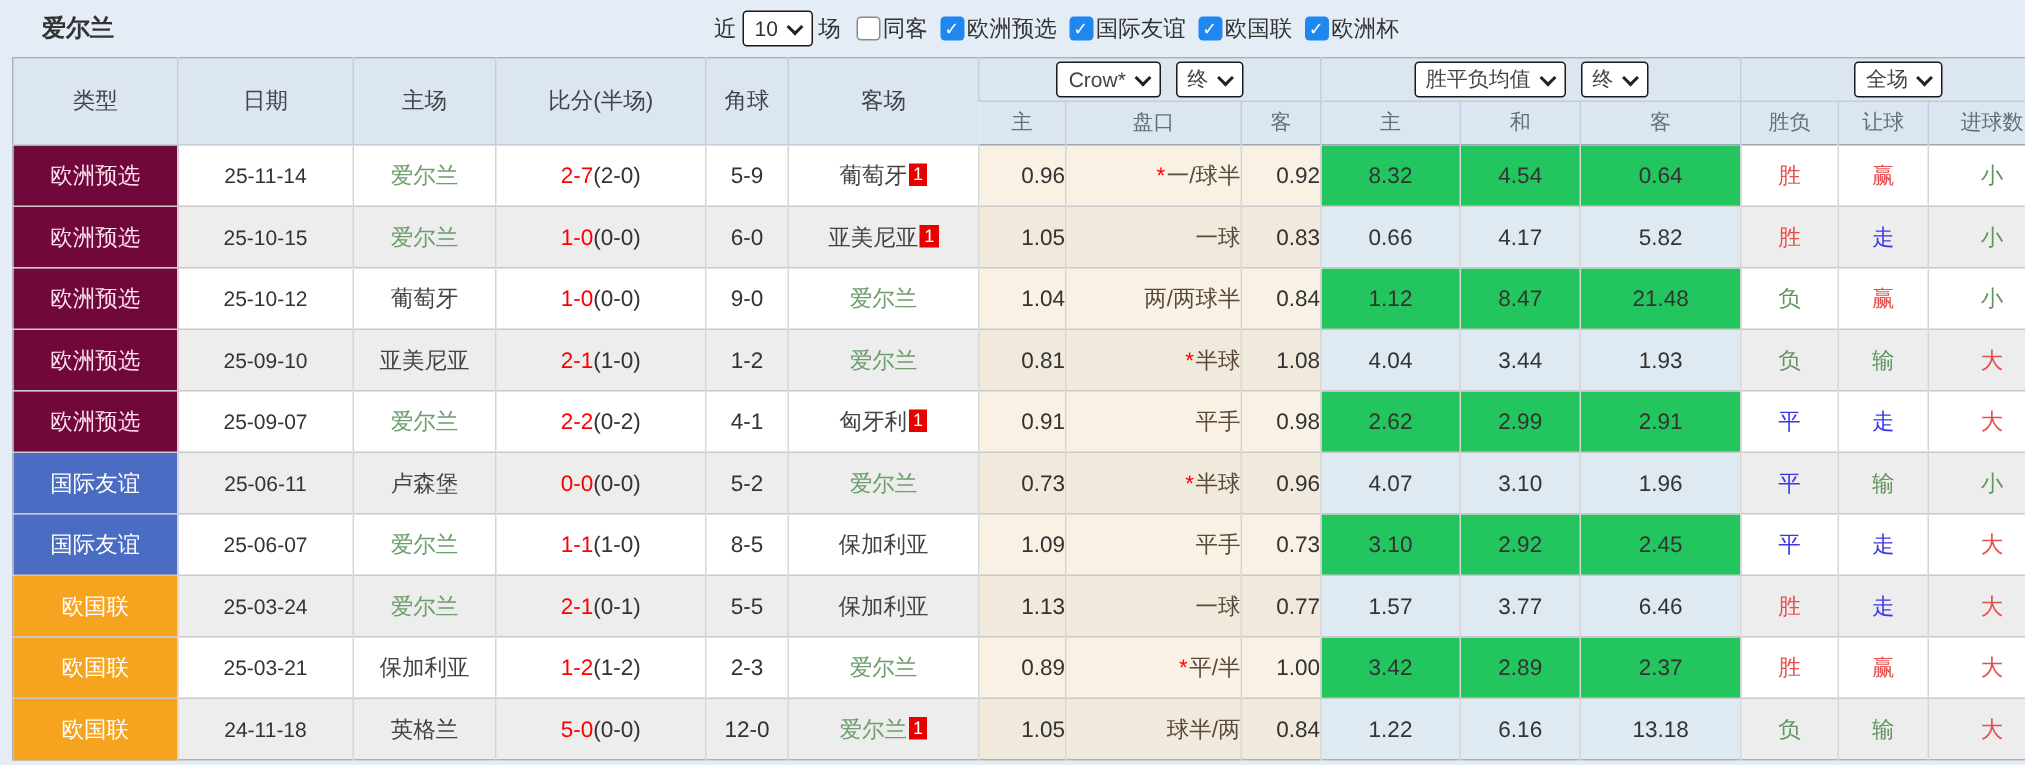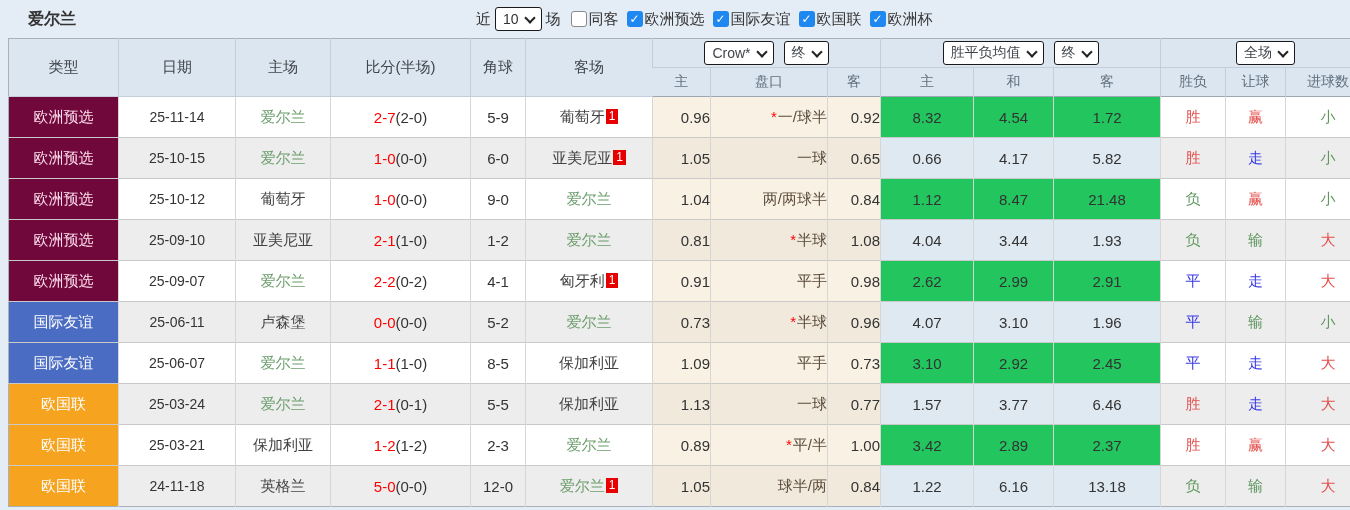--- a/index.html
+++ b/index.html
@@ -182,35 +182,35 @@
     <td class="c-plain t-date">25-11-14</td>
     <td class="c-plain"><span class="team green">爱尔兰</span></td>
     <td class="c-plain"><span class="sc">2-7</span><span class="half">(2-0)</span></td>
     <td class="c-plain">5-9</td>
     <td class="c-plain"><span class="team">葡萄牙</span><span class="badge">1</span></td>
     <td class="c-cream">0.96</td>
     <td class="c-cream"><span class="star">*</span><span class="hand">一/球半</span></td>
     <td class="c-cream">0.92</td>
     <td class="c-blue">8.32</td>
     <td class="c-blue">4.54</td>
-    <td class="c-blue">1.72</td>
+    <td class="c-blue">0.64</td>
     <td class="c-plain red">胜</td>
     <td class="c-plain red">赢</td>
     <td class="c-plain green">小</td>
   </tr>
       <tr>
     <td class="c-type qual">欧洲预选</td>
     <td class="c-plain t-date">25-10-15</td>
     <td class="c-plain"><span class="team green">爱尔兰</span></td>
     <td class="c-plain"><span class="sc">1-0</span><span class="half">(0-0)</span></td>
     <td class="c-plain">6-0</td>
     <td class="c-plain"><span class="team">亚美尼亚</span><span class="badge">1</span></td>
     <td class="c-cream">1.05</td>
     <td class="c-cream"><span class="hand">一球</span></td>
-    <td class="c-cream">0.65</td>
+    <td class="c-cream">0.83</td>
     <td class="c-blue">0.66</td>
     <td class="c-blue">4.17</td>
     <td class="c-blue">5.82</td>
     <td class="c-plain red">胜</td>
     <td class="c-plain blue">走</td>
     <td class="c-plain green">小</td>
   </tr>
       <tr>
     <td class="c-type qual">欧洲预选</td>
     <td class="c-plain t-date">25-10-12</td>

